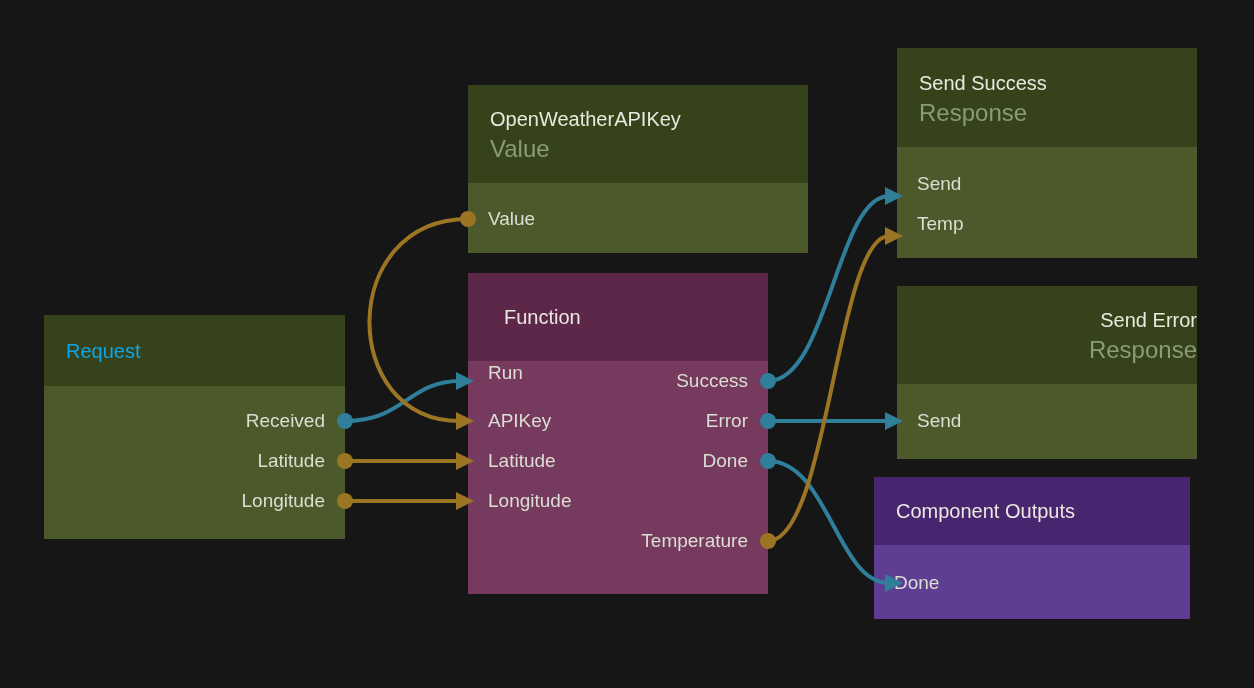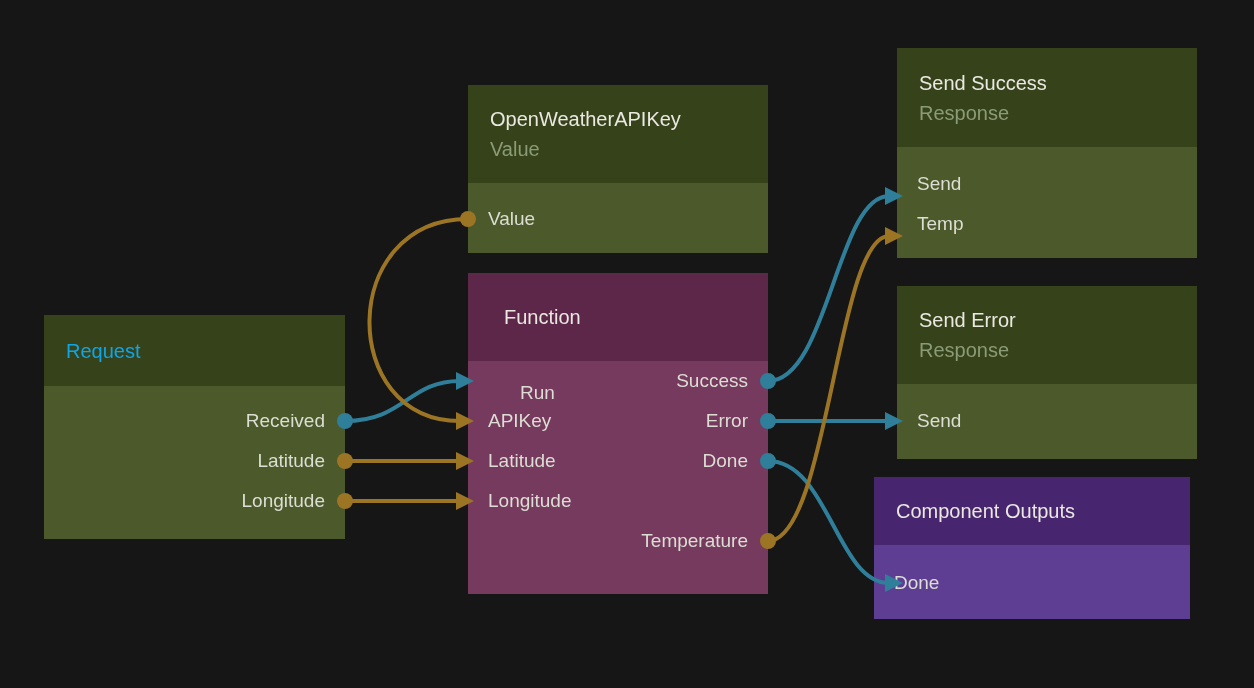--- a/index.html
+++ b/index.html
@@ -27,21 +27,21 @@
     justify-content: center;
     padding-left: 22px;
     box-sizing: border-box;
   }
   .node-title {
     font-size: 20px;
     line-height: 30px;
     white-space: nowrap;
   }
   .node-subtitle {
-    font-size: 20px;
+    font-size: 24px;
     line-height: 30px;
     white-space: nowrap;
   }
   .node-body {
     position: relative;
     width: 100%;
     box-sizing: border-box;
   }
   .port-label {
     position: absolute;
@@ -59,53 +59,53 @@
 <div id="flow-canvas" style="width: 1254px; height: 688px; background: rgb(22, 22, 22);">
     <div class="node" style="left: 44px; top: 315px; width: 301px;">
       <div class="node-header" style="height: 71px; background: rgb(54, 67, 26);">
         <div class="node-title" style="color: #0ea5e9;">Request</div>
       </div>
       <div class="node-body" style="height: 153px; background: rgb(76, 89, 43);"></div>
       <div class="port-label side-right" style="color: rgb(220, 222, 211); top: 86px;">Received</div>
       <div class="port-label side-right" style="color: rgb(220, 222, 211); top: 126px;">Latitude</div>
       <div class="port-label side-right" style="color: rgb(220, 222, 211); top: 166px;">Longitude</div>
     </div>
-    <div class="node" style="left: 468px; top: 85px; width: 300px;">
+    <div class="node" style="left: 468px; top: 85px; width: 340px;">
       <div class="node-header" style="height: 98px; background: rgb(54, 67, 26);">
         <div class="node-title" style="color: rgb(234, 232, 225);">OpenWeatherAPIKey</div>
         <div class="node-subtitle" style="color: rgb(140, 155, 119);">Value</div>
       </div>
       <div class="node-body" style="height: 70px; background: rgb(76, 89, 43);"></div>
       <div class="port-label side-left" style="color: rgb(220, 222, 211); top: 114px;">Value</div>
     </div>
     <div class="node" style="left: 468px; top: 273px; width: 300px;">
       <div class="node-header" style="height: 88px; background: rgb(93, 39, 73); padding-left: 36px;">
         <div class="node-title" style="color: rgb(234, 232, 225);">Function</div>
       </div>
       <div class="node-body" style="height: 233px; background: rgb(117, 58, 94);"></div>
-      <div class="port-label side-left" style="color: rgb(220, 222, 211); top: 100px; margin-left: 32px;">Run</div>
+      <div class="port-label side-left" style="color: rgb(220, 222, 211); top: 80px;">Run</div>
       <div class="port-label side-left" style="color: rgb(220, 222, 211); top: 128px;">APIKey</div>
       <div class="port-label side-left" style="color: rgb(220, 222, 211); top: 168px;">Latitude</div>
       <div class="port-label side-left" style="color: rgb(220, 222, 211); top: 208px;">Longitude</div>
       <div class="port-label side-right" style="color: rgb(220, 222, 211); top: 88px;">Success</div>
       <div class="port-label side-right" style="color: rgb(220, 222, 211); top: 128px;">Error</div>
       <div class="port-label side-right" style="color: rgb(220, 222, 211); top: 168px;">Done</div>
       <div class="port-label side-right" style="color: rgb(220, 222, 211); top: 248px;">Temperature</div>
     </div>
     <div class="node" style="left: 897px; top: 48px; width: 300px;">
       <div class="node-header" style="height: 99px; background: rgb(54, 67, 26);">
         <div class="node-title" style="color: rgb(234, 232, 225);">Send Success</div>
         <div class="node-subtitle" style="color: rgb(140, 155, 119);">Response</div>
       </div>
       <div class="node-body" style="height: 111px; background: rgb(76, 89, 43);"></div>
       <div class="port-label side-left" style="color: rgb(220, 222, 211); top: 116px;">Send</div>
       <div class="port-label side-left" style="color: rgb(220, 222, 211); top: 156px;">Temp</div>
     </div>
     <div class="node" style="left: 897px; top: 286px; width: 300px;">
-      <div class="node-header" style="height: 98px; background: rgb(54, 67, 26);">
+      <div class="node-header" style="height: 98px; background: rgb(54, 67, 26); align-items: flex-end;">
         <div class="node-title" style="color: rgb(234, 232, 225);">Send Error</div>
         <div class="node-subtitle" style="color: rgb(140, 155, 119);">Response</div>
       </div>
       <div class="node-body" style="height: 75px; background: rgb(76, 89, 43);"></div>
       <div class="port-label side-left" style="color: rgb(220, 222, 211); top: 115px;">Send</div>
     </div>
     <div class="node" style="left: 874px; top: 477px; width: 316px;">
       <div class="node-header" style="height: 68px; background: rgb(71, 38, 111);">
         <div class="node-title" style="color: rgb(234, 232, 225);">Component Outputs</div>
       </div>

